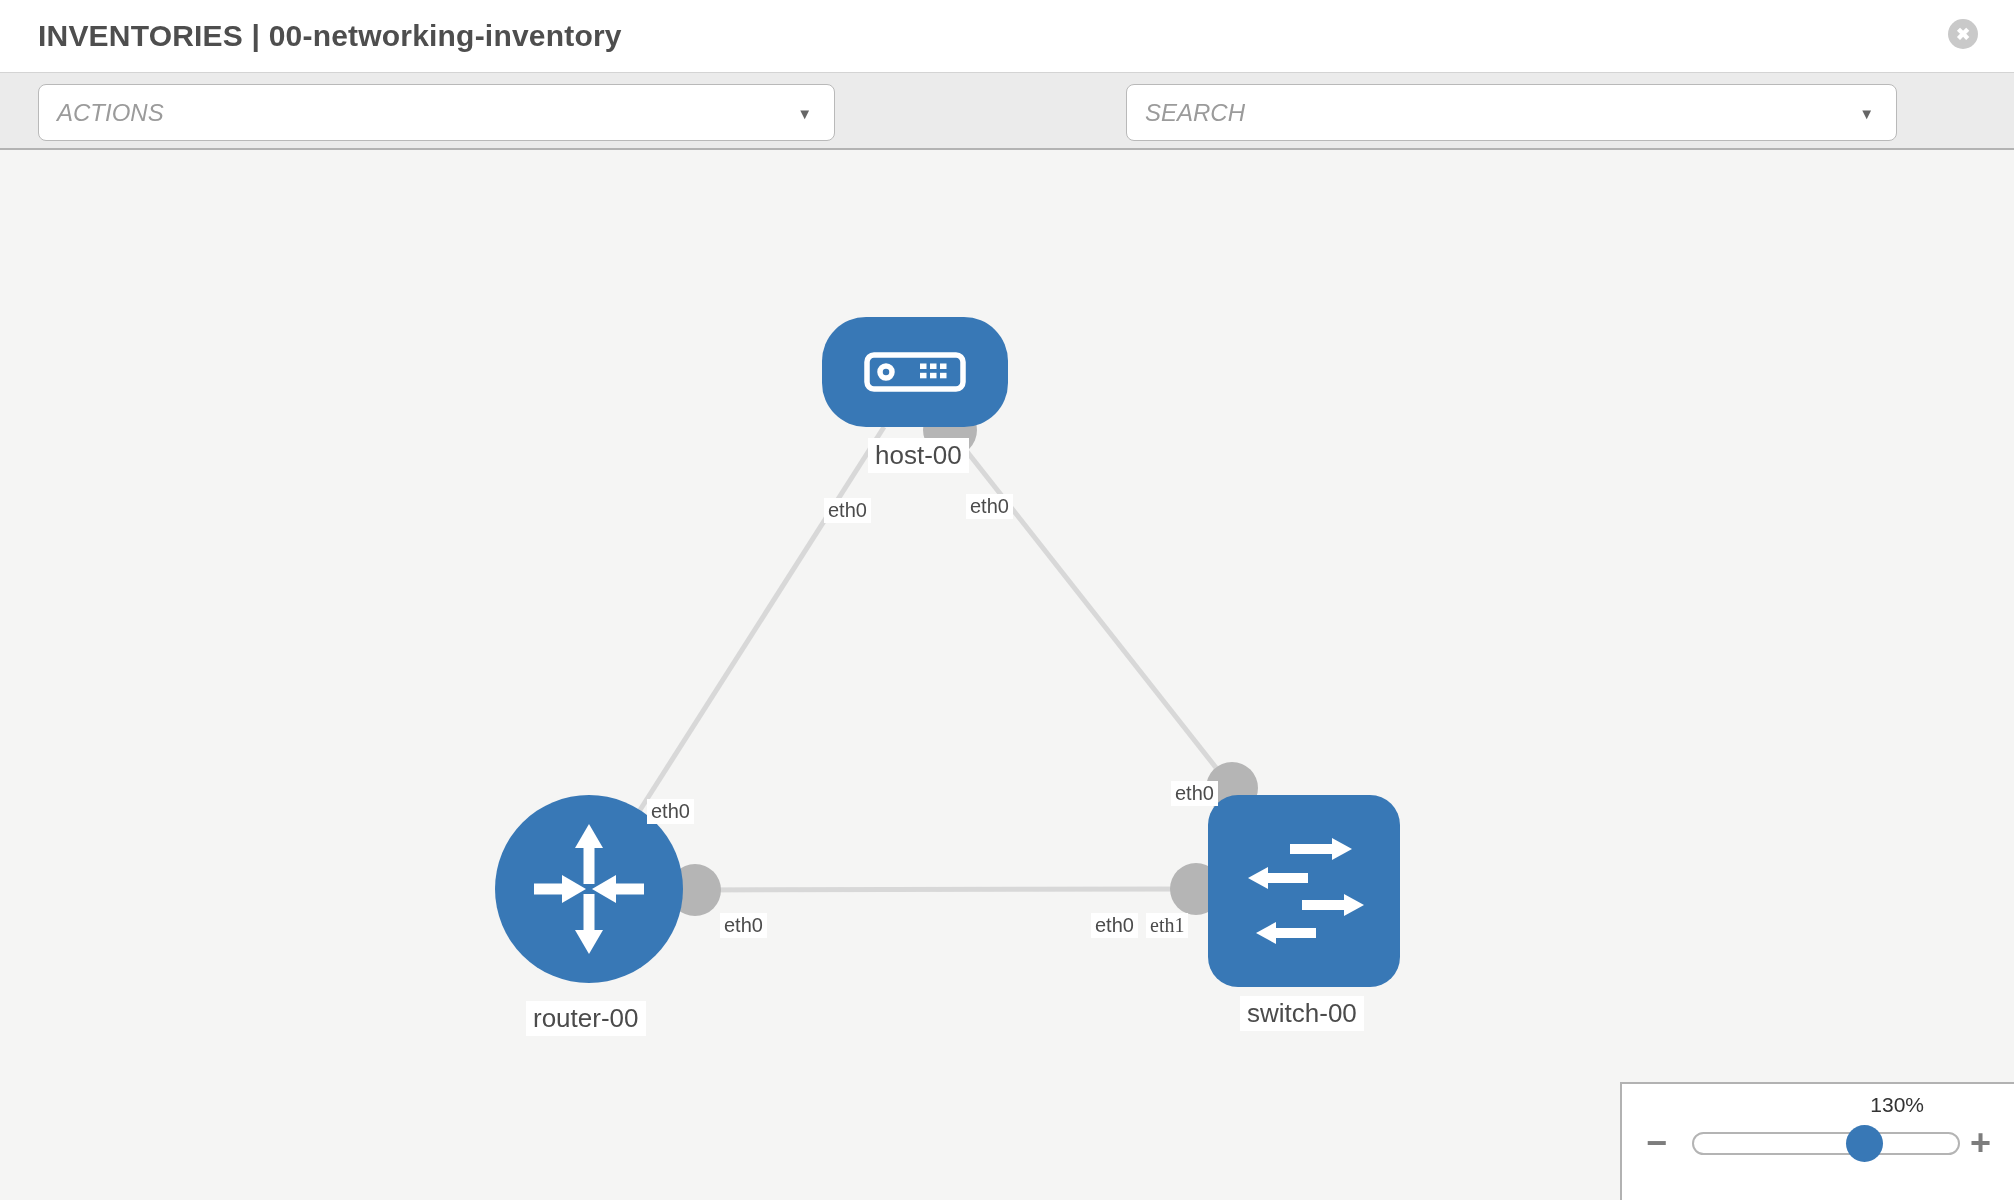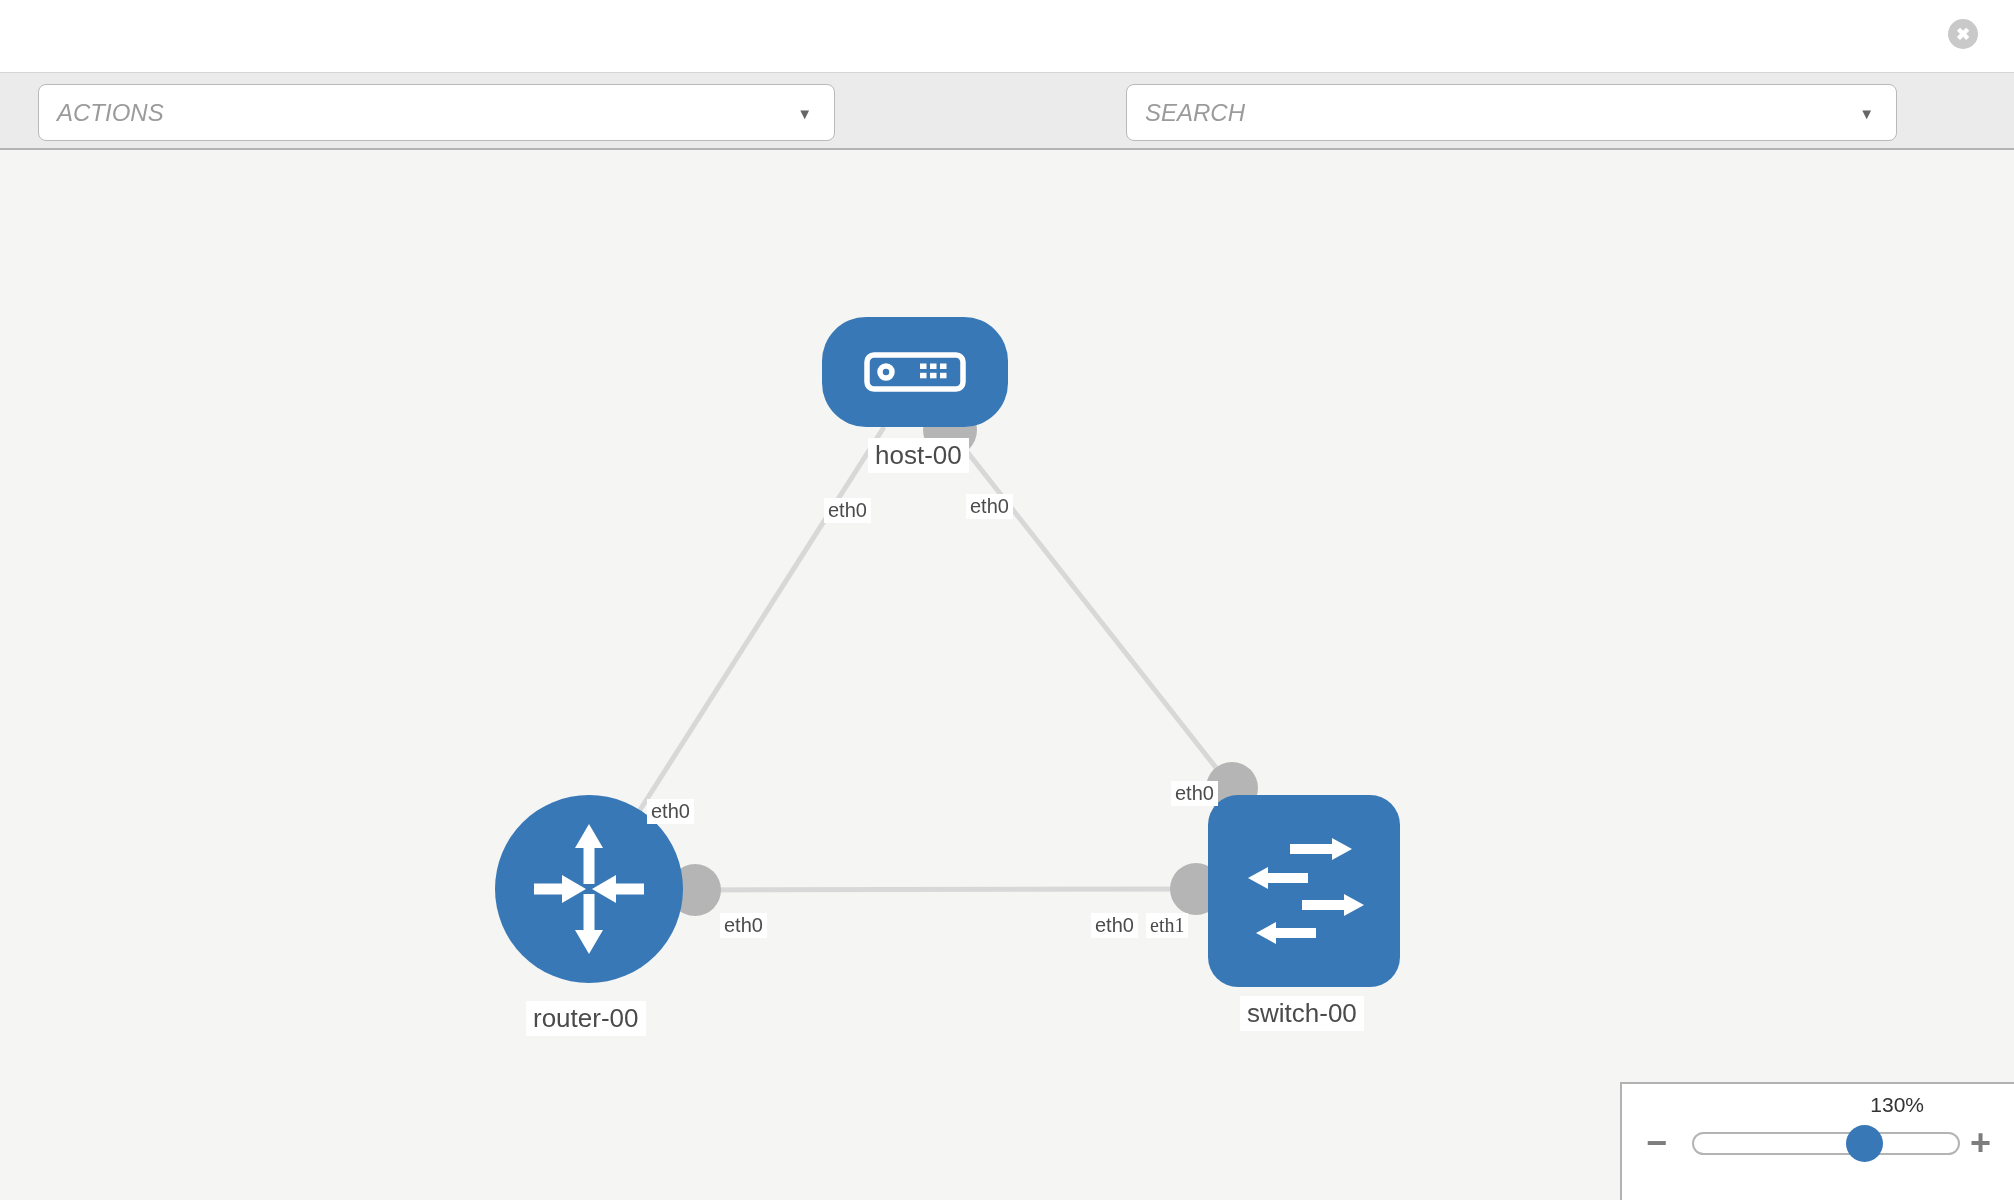--- a/index.html
+++ b/index.html
@@ -88,20 +88,21 @@
   }
   .slider-thumb {
     position:absolute; left:224px; top:41px; width:37px; height:37px;
     border-radius:50%; background:#3878b6; cursor:pointer;
   }
 </style>
 </head>
 <body>
 
 <div class="header">
+  <div class="page-title">INVENTORIES | 00-networking-inventory</div>
   <div class="close-btn">
     <span>✖</span>
   </div>
 </div>
 
 <div class="toolbar">
   <div class="dropdown dd-actions">
     <span class="dd-label">ACTIONS</span>
     <span class="dd-caret">▼</span>
   </div>

